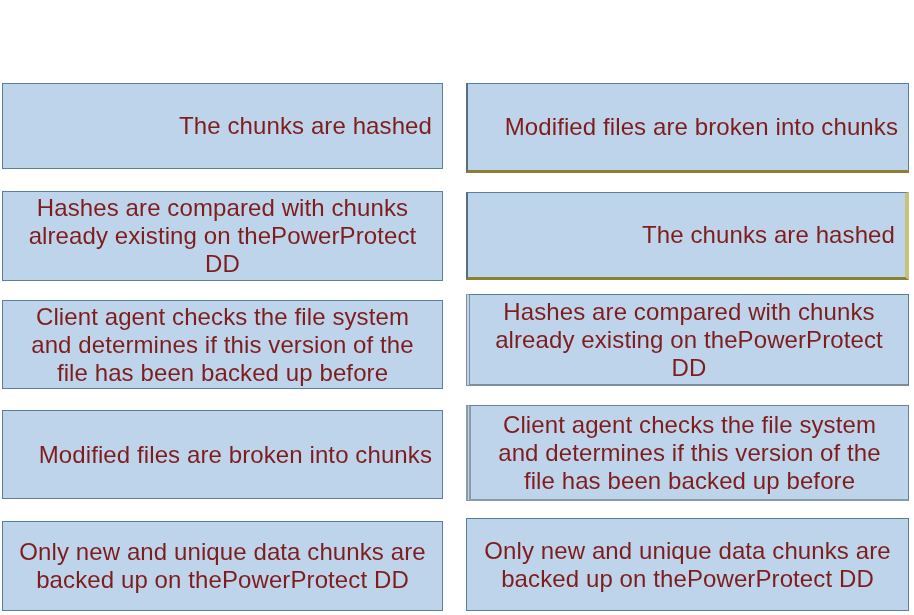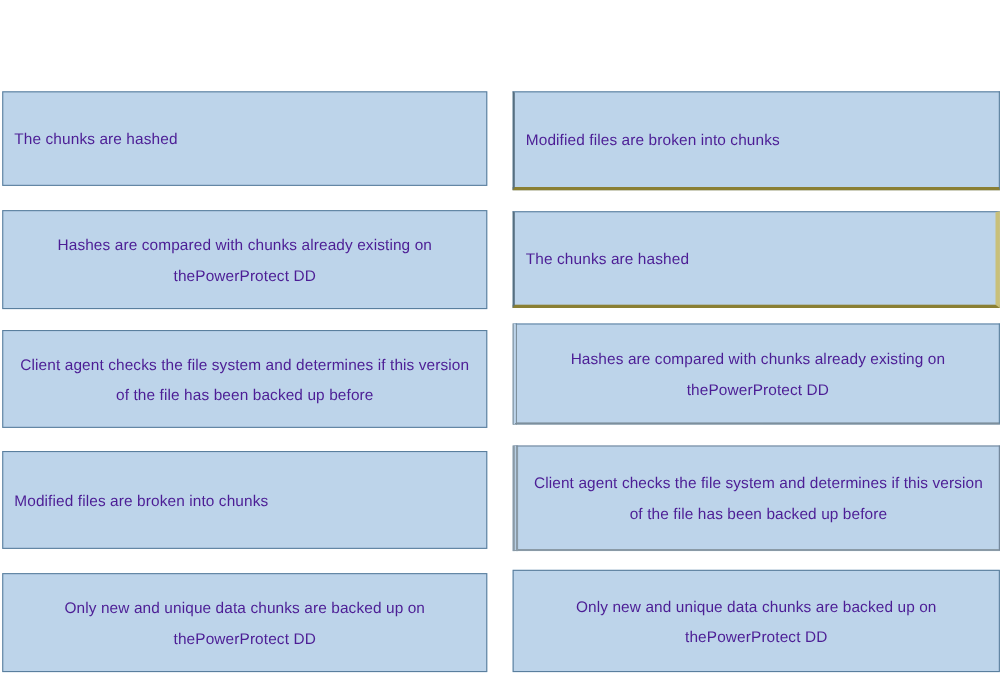--- a/index.html
+++ b/index.html
@@ -28,26 +28,26 @@
     height: 615px;
   }
 
   #left-column  { left: 0px;   width: 452px; }
   #right-column { left: 460px; width: 454px; }
 
   .step-box {
     position: absolute;
     box-sizing: border-box;
     background: #bdd4ea;
-    color: #4c1d95;
+    color: #7f1d1d;
     display: flex;
     align-items: center;
-    justify-content: flex-start;
+    justify-content: flex-end;
     text-align: center;
-    font-size: 14px;
+    font-size: 24px;
     line-height: 28px;
     letter-spacing: 0.1px;
     padding: 2px 10px;
   }
 
   
   #left-column .step-box { left: 2px; width: 441px; }
   #lb0 { top: 83px;  height: 86px; }
   #lb1 { top: 191px; height: 90px; }
   #lb2 { top: 300px; height: 89px; }

